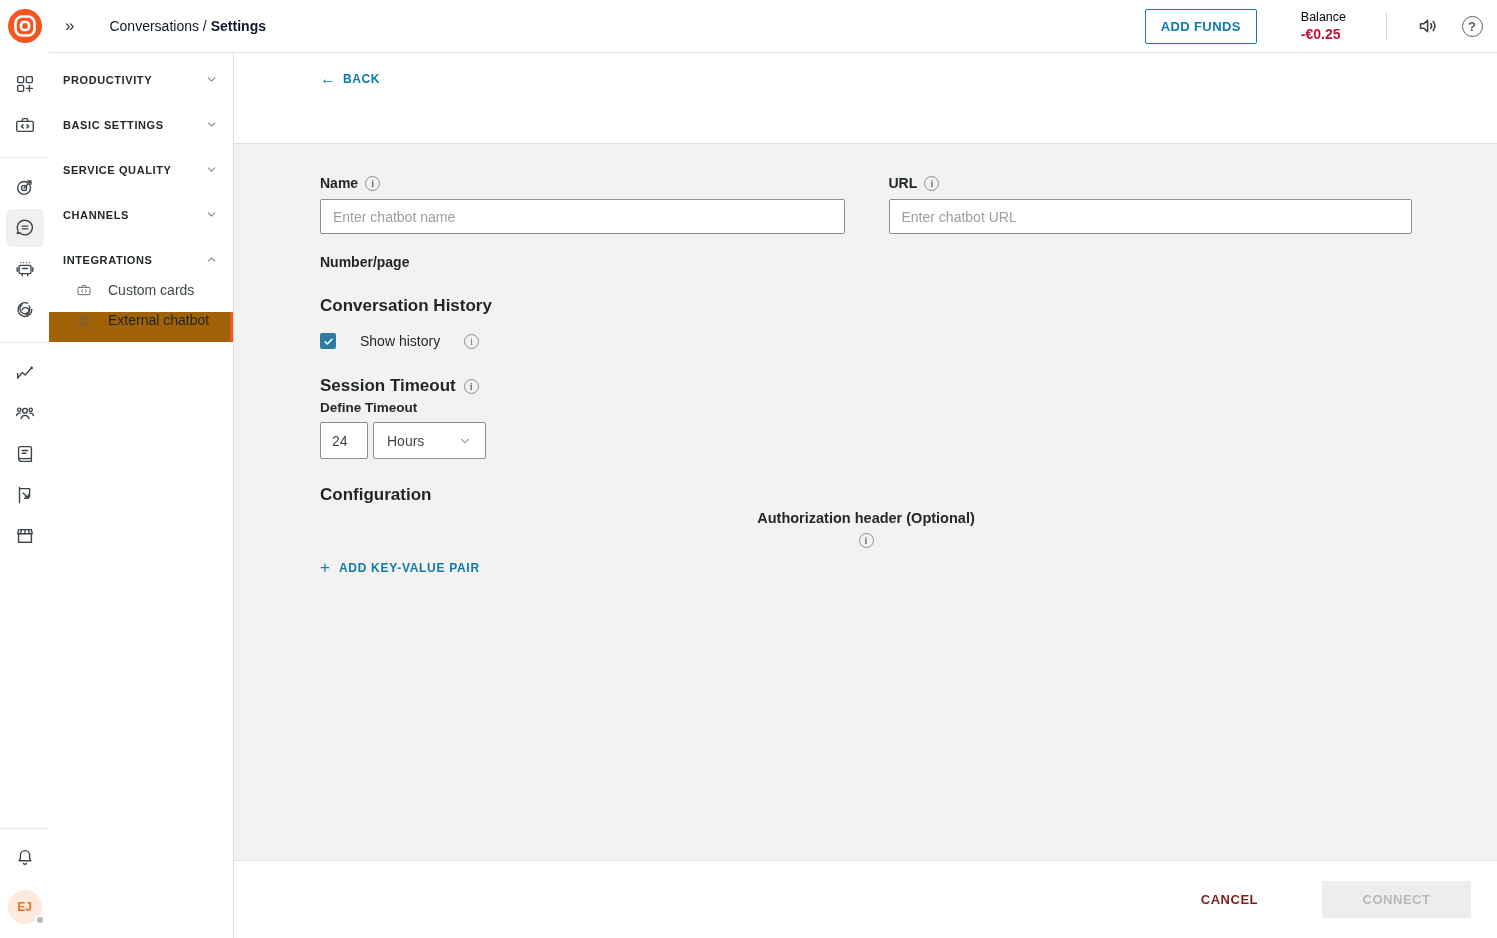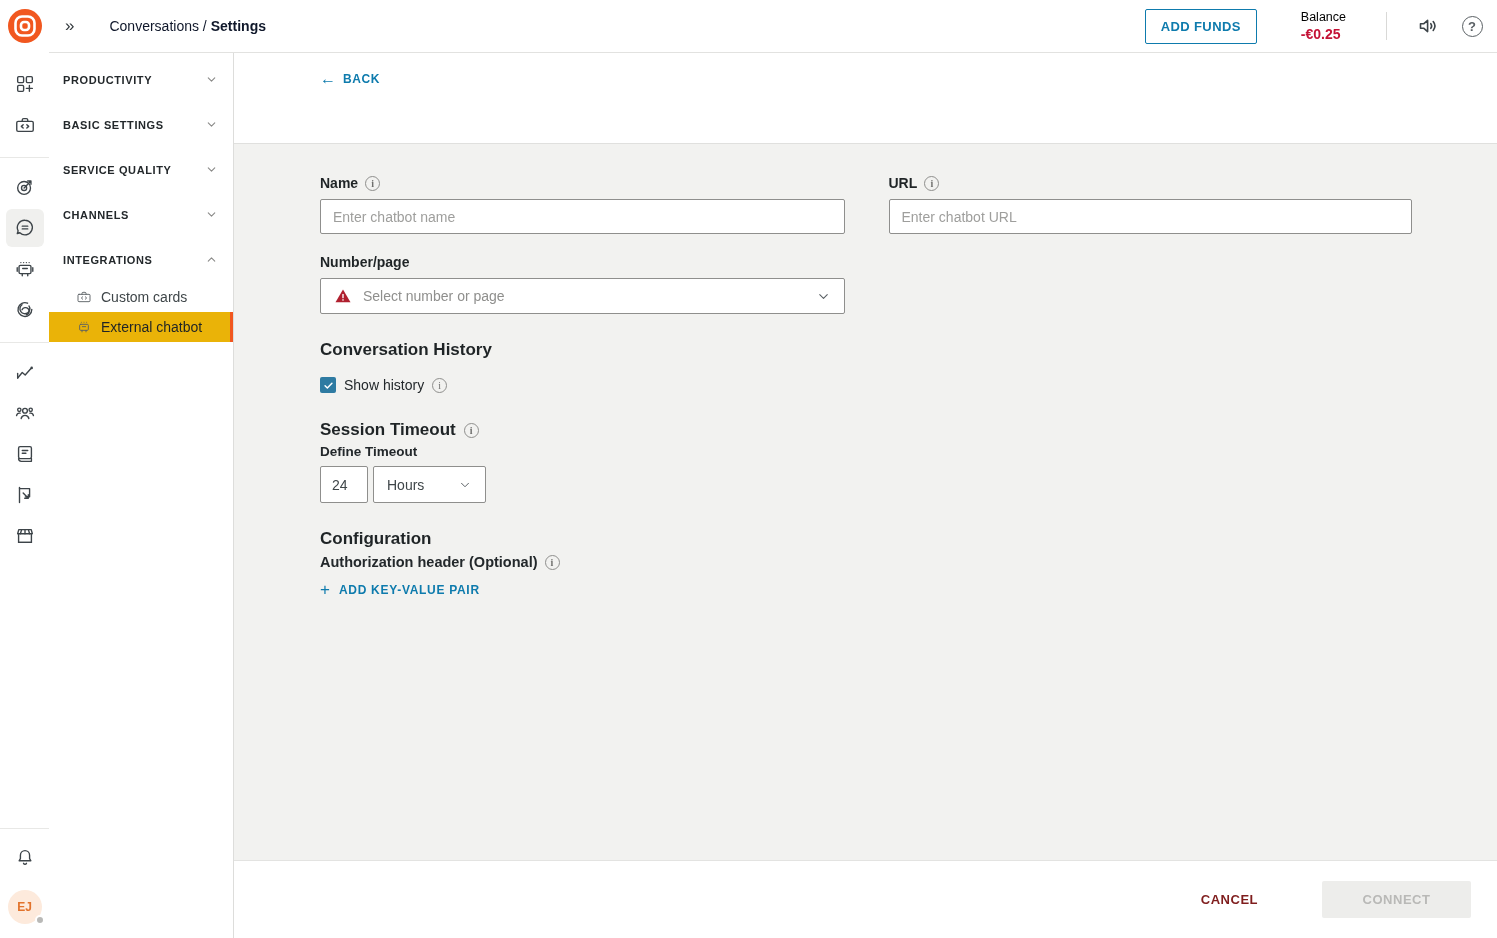--- a/index.html
+++ b/index.html
@@ -43,23 +43,23 @@
   .rail-divider { width:49px; height:1px; background:#e8e8e6; margin:10px 0; }
   .rail-spacer { flex:1; }
   .avatar { width:34px; height:34px; border-radius:50%; background:#fdeadc; color:#e2732c;
     font-size:12px; font-weight:bold; display:flex; align-items:center; justify-content:center; position:relative; margin:10px 0 14px; cursor:pointer; }
   .avatar .status-dot { position:absolute; right:-3px; bottom:-1px; width:10px; height:10px; border-radius:50%; background:#b9b9b7; border:2px solid #fff; }
 
   
   .sidebar { flex:0 0 184px; background:#fff; padding-top:5px; }
   .side-section { height:45px; display:flex; align-items:center; justify-content:space-between; padding:0 15px 0 14px;
     font-size:11px; font-weight:bold; letter-spacing:.6px; color:#23282b; cursor:pointer; }
-  .side-sub { height:30px; display:flex; align-items:center; gap:9px; padding-left:27px; font-size:14px; color:#3f4649; position:relative; cursor:pointer; }
+  .side-sub { height:30px; display:flex; align-items:flex-start; gap:16px; padding-left:27px; font-size:14px; color:#3f4649; position:relative; cursor:pointer; }
   .side-sub svg { stroke:#5a6064; fill:none; stroke-width:1.4; stroke-linecap:round; stroke-linejoin:round; flex:0 0 auto; }
-  .side-sub.selected { background:#eab308; color:#1f2426; }
+  .side-sub.selected { background:#a16207; color:#1f2426; }
   .side-sub.selected::after { content:""; position:absolute; right:0; top:0; bottom:0; width:3px; background:#f1571f; }
 
   
   .main { flex:1; min-width:0; display:flex; flex-direction:column; border-left:1px solid #dddddb; }
   .main-header { flex:0 0 91px; background:#fff; padding:18px 0 0 86px; }
   .back-link { display:inline-flex; align-items:center; gap:7px; color:#0e7bad; cursor:pointer; }
   .back-arrow { font-size:16px; line-height:1; }
   .back-label { font-size:12px; font-weight:bold; letter-spacing:.6px; }
   .page-title { margin-top:7px; font-size:23px; font-weight:bold; color:#1f2426; }
 
@@ -71,21 +71,21 @@
   .info-icon { width:15px; height:15px; border:1px solid #8f8f8d; border-radius:50%; color:#6f6f6d;
     font-size:10px; font-style:normal; display:inline-flex; align-items:center; justify-content:center; font-family:"Liberation Serif", serif; }
   .text-input { width:100%; height:35px; border:1px solid #8f8f8d; border-radius:2px; background:#fff;
     padding:0 12px; font-family:inherit; font-size:14px; color:#1f2426; }
   .text-input::placeholder { color:#9e9e9c; }
   .select-box { height:36px; border:1px solid #8f8f8d; border-radius:2px; background:#fff;
     display:flex; align-items:center; padding:0 13px; gap:11px; cursor:pointer; }
   .select-box .select-text { flex:1; font-size:14px; color:#8f8f8d; }
   .chevron svg { display:block; stroke:#5a6064; fill:none; stroke-width:1.7; stroke-linecap:round; stroke-linejoin:round; }
   .section-title { font-size:17px; font-weight:bold; color:#1f2426; display:flex; align-items:center; gap:8px; }
-  .checkbox-row { display:flex; align-items:flex-end; gap:8px; margin-top:17px; cursor:pointer; }
+  .checkbox-row { display:flex; align-items:flex-end; gap:24px; margin-top:17px; cursor:pointer; }
   .checkbox { width:16px; height:16px; border-radius:2px; background:#2e7ba2; display:flex; align-items:center; justify-content:center; }
   .checkbox-label { font-size:14px; color:#23282b; }
   .sub-label { font-size:13.5px; font-weight:bold; color:#23282b; display:flex; align-items:center; gap:7px; }
   .timeout-row { display:flex; gap:5px; margin-top:7px; }
   .timeout-input { width:48px; height:37px; border:1px solid #8f8f8d; border-radius:2px; background:#fff;
     padding:0 11px; font-family:inherit; font-size:14px; color:#3f4649; }
   .unit-select { width:113px; height:37px; }
   .unit-select .select-text { color:#3f4649; }
   .add-pair { display:inline-flex; align-items:center; gap:9px; margin-top:11px; color:#0e7bad; cursor:pointer; }
   .add-pair .plus { font-size:17px; line-height:1; font-weight:normal; }
@@ -318,33 +318,20 @@
               <span class="info-icon">i</span>
             </div>
             <input class="text-input" type="text" placeholder="Enter chatbot URL" style="">
           </div>
         </div>
 
         <div class="col-left" style="margin-top:20px;">
           <div class="field-label">
             <span>Number/page</span>
           </div>
-          <div class="select-box">
-            <svg width="18" height="18" viewBox="0 0 24 24">
-              <path d="M12 3.2L22 20.2H2z" fill="#b0202f"></path>
-              <rect x="11.1" y="9.3" width="1.8" height="5.6" fill="#fff"></rect>
-              <rect x="11.1" y="16.3" width="1.8" height="1.9" fill="#fff"></rect>
-            </svg>
-            <span class="select-text">Select number or page</span>
-            <span class="chevron">
-                <svg width="15" height="15" viewBox="0 0 24 24">
-                  <path d="M6 9l6 6 6-6"></path>
-                </svg>
-              </span>
-          </div>
         </div>
 
         <div class="section-title" style="margin-top:26px;">
           <span>Conversation History</span>
         </div>
         <div class="checkbox-row">
           <span class="checkbox">
             <svg width="11" height="11" viewBox="0 0 24 24">
                 <path d="M4.5 12.5l5 5L19.5 7" stroke="#fff" stroke-width="3.2" fill="none" stroke-linecap="round" stroke-linejoin="round"></path>
               </svg>
@@ -368,21 +355,21 @@
                 <svg width="14" height="14" viewBox="0 0 24 24">
                   <path d="M6 9l6 6 6-6"></path>
                 </svg>
               </span>
           </div>
         </div>
 
         <div class="section-title" style="margin-top:26px;">
           <span>Configuration</span>
         </div>
-        <div class="sub-label" style="margin-top:5px; font-size:14.5px;">
+        <div class="sub-label" style="margin-top:5px; font-size:14.5px;flex-direction:column;">
           <span>Authorization header (Optional)</span>
           <span class="info-icon">i</span>
         </div>
         <div class="add-pair">
           <span class="plus">+</span>
           <span class="add-label">ADD KEY-VALUE PAIR</span>
         </div>
       </div>
 
       <div class="footer">

